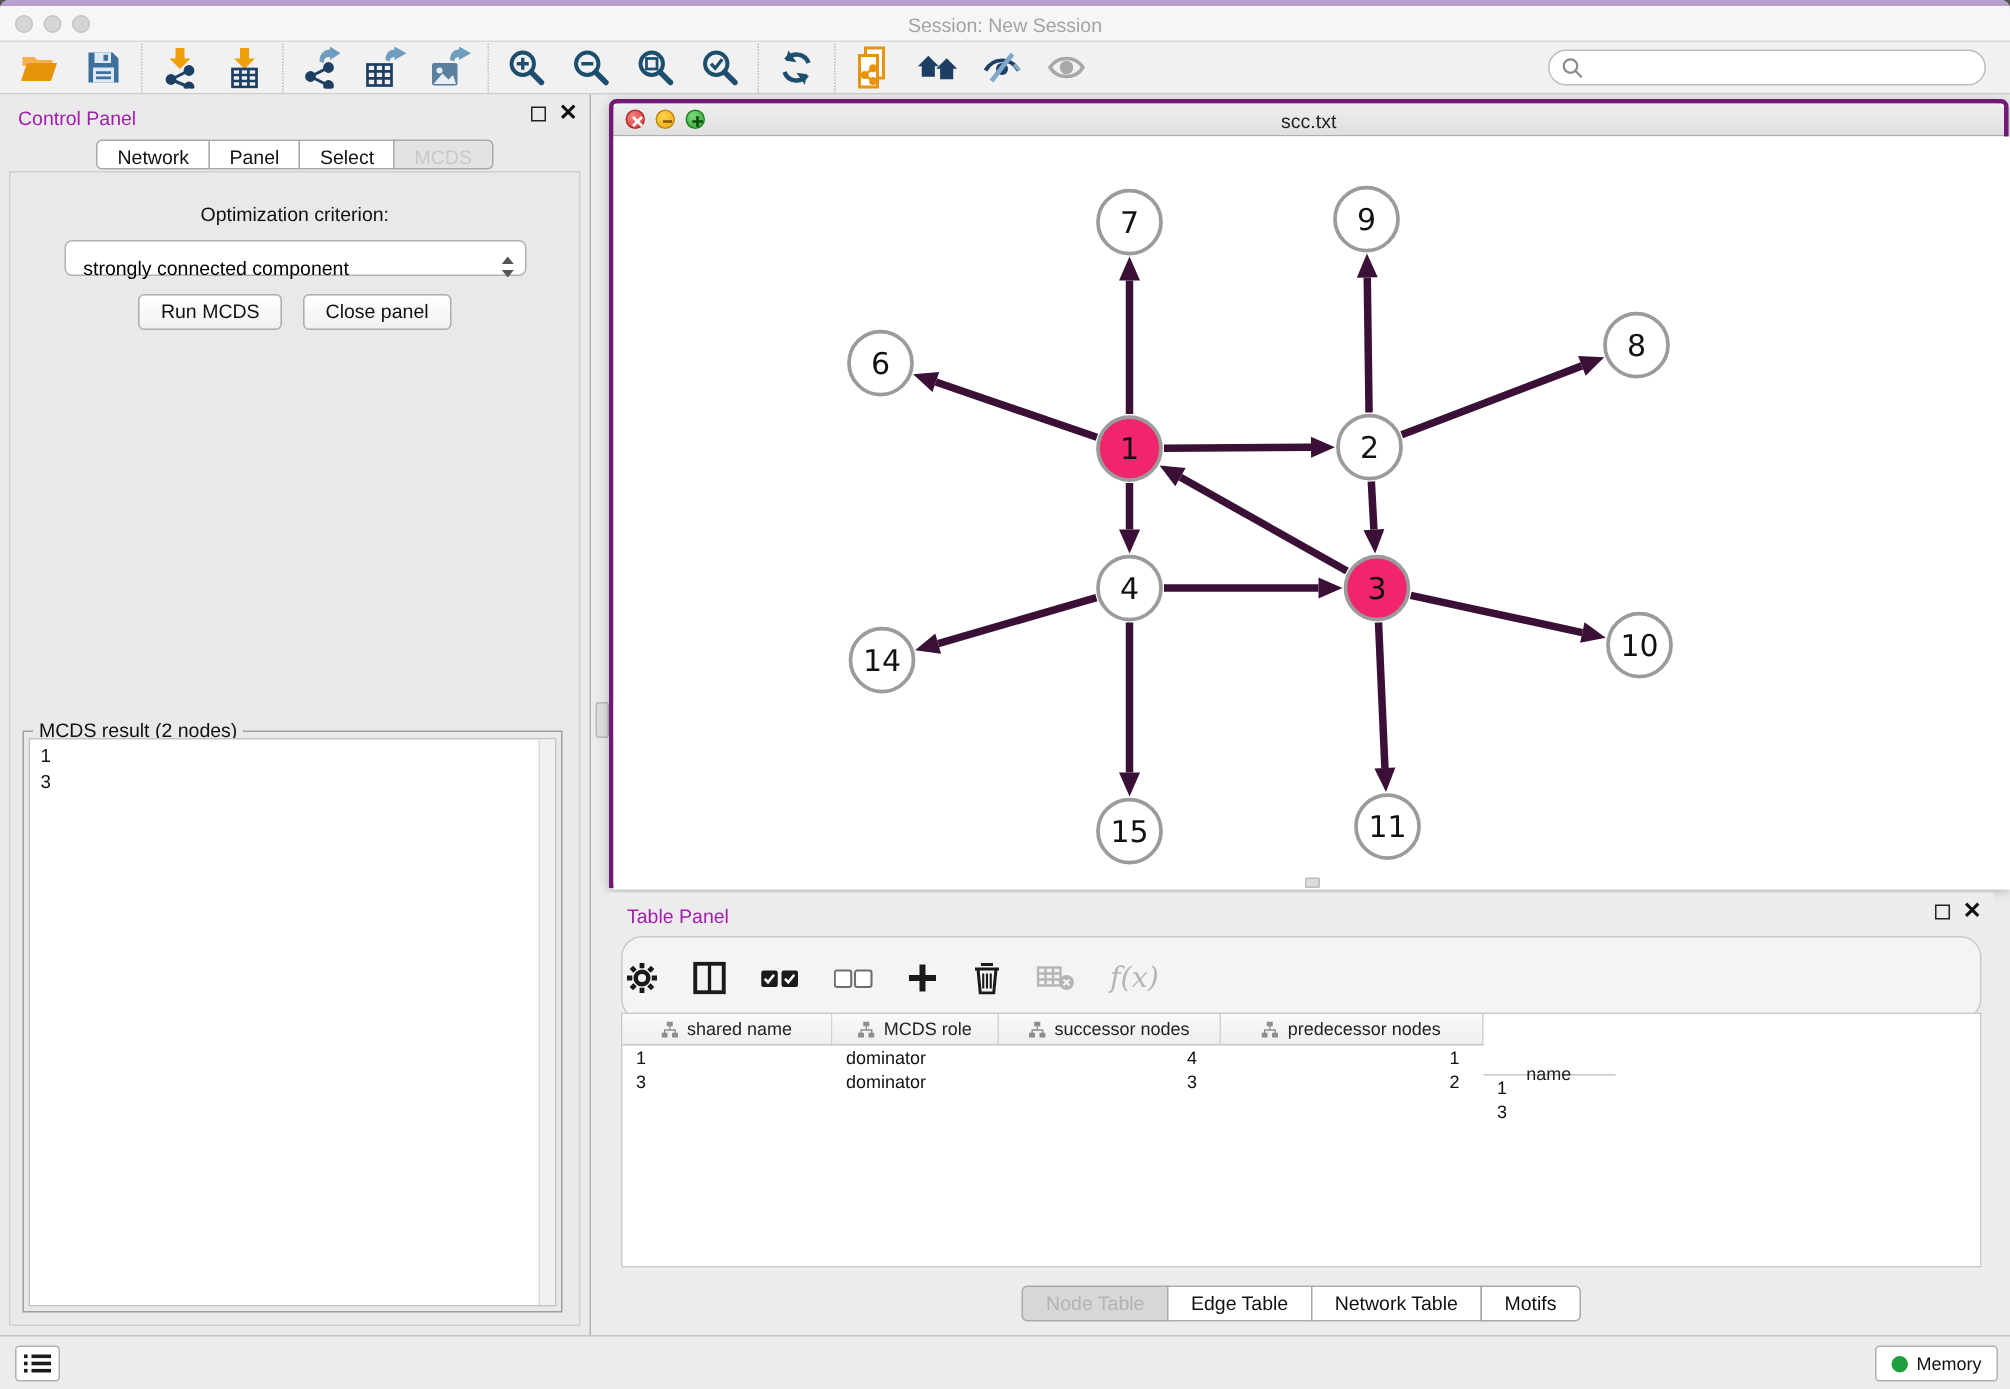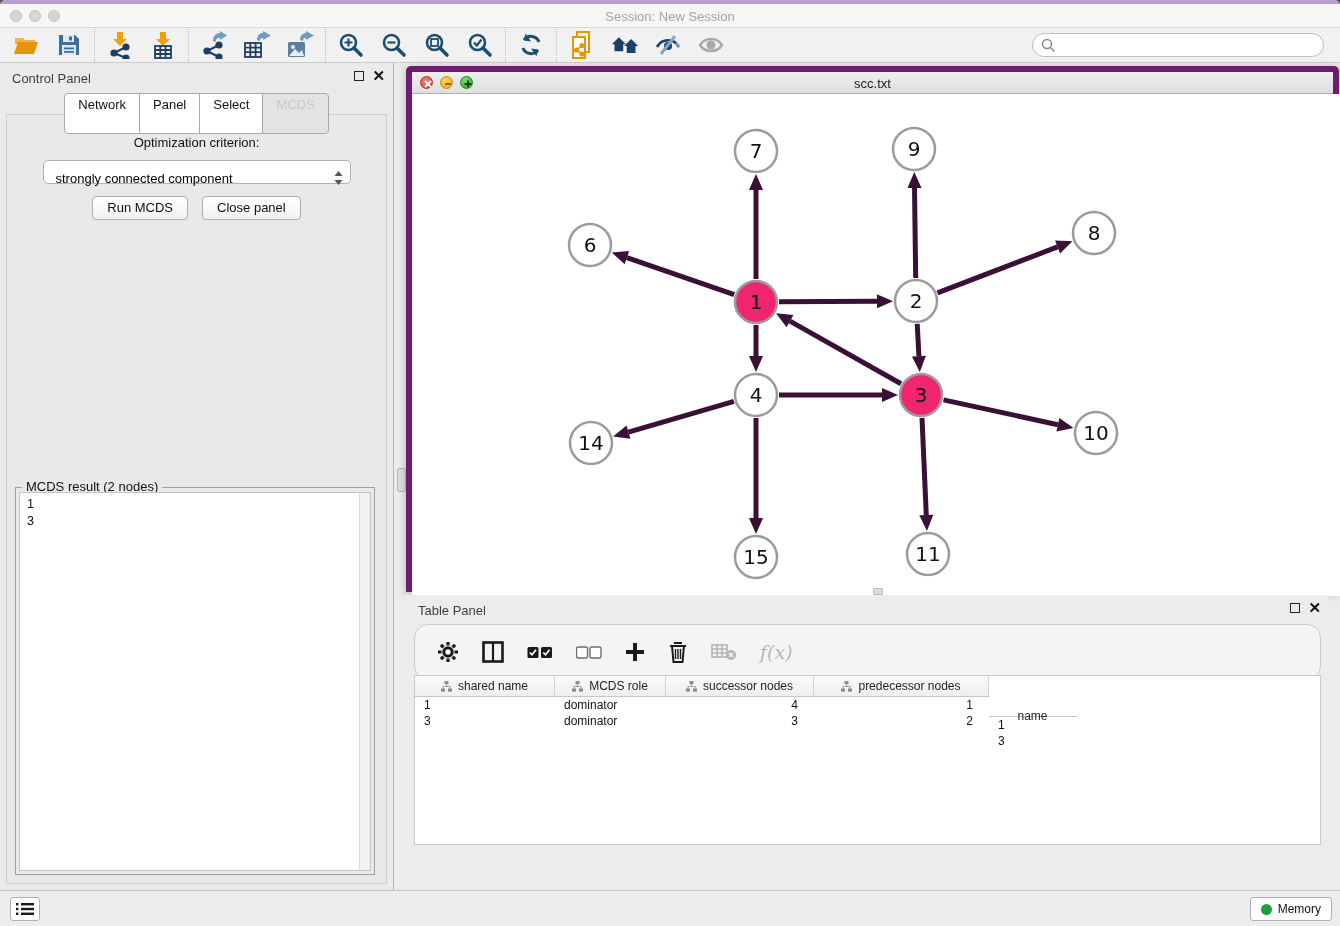--- a/index.html
+++ b/index.html
@@ -25,27 +25,27 @@
   .tbsep { width:0; height:33px; border-left:1px dotted #bdbdbd; }
   .tbicon { width:28px; height:30px; display:flex; align-items:center; justify-content:center; cursor:default; }
   #searchbox { margin-left:auto; margin-right:6px; width:292px; height:24px; background:#fff;
                border:1px solid #bdbdbd; border-radius:12px; display:flex; align-items:center; padding:0 8px; }
   #searchbox input { border:none; outline:none; flex:1; font-size:12px; margin-left:5px; background:transparent; }
 
   
   #control-panel { position:absolute; left:0; top:63px; width:394px; height:827px;
                    background:#eaeaea; border-right:1px solid #b3b3b3; }
   .panel-head { position:relative; height:28px; }
-  .panel-title { position:absolute; left:12px; top:8px; font-size:13px; color:#404040; }
+  .panel-title { position:absolute; left:12px; top:8px; font-size:13px; color:#a21caf; }
   .panel-btns { position:absolute; right:8px; top:7px; display:flex; gap:8px; align-items:center; }
   .float-btn { width:10px; height:10px; border:1.6px solid #222; display:inline-block; }
   .close-btn { font-size:15px; font-weight:bold; color:#111; line-height:12px; }
 
   .cp-tabs { position:absolute; left:0; top:30px; width:100%; display:flex; justify-content:center; z-index:3; }
-  .tab { padding:3px 13px 21px; font-size:13px; background:#fff; border:1px solid #a9a9a9;
+  .tab { padding:3px 13px 0; font-size:13px; background:#fff; border:1px solid #a9a9a9;
          color:#111; margin-left:-1px; cursor:default; }
   .tab:first-child { border-radius:4px 0 0 4px; margin-left:0; }
   .tab:last-child { border-radius:0 4px 4px 0; }
   .tab.selected { background:#e3e3e3; color:#c9c9c9; }
 
   #cp-content { position:absolute; left:6px; right:6px; top:51px; bottom:6px;
                 border:1px solid #cfcfcf; background:#e9e9e9; }
   #opt-label { margin-top:20px; text-align:center; font-size:13px; color:#111; }
   #opt-select { margin:10px auto 0; width:308px; height:24px; background:#fff; border:1px solid #b2b2b2;
                 border-radius:5px; display:flex; align-items:center; padding:12px 6px 0 12px; font-size:13px; }
@@ -58,42 +58,42 @@
                   border:1px solid #9f9f9f; }
   #result-legend { position:absolute; top:-9px; left:6px; background:#e9e9e9; padding:0 4px;
                    font-size:13px; color:#111; }
   #result-area { position:absolute; inset:4px 3px 3px 3px; background:#fff; border:1px solid #c4c4c4; }
   #result-scroll { position:absolute; right:0; top:0; bottom:0; width:11px; background:#f1f1f1;
                    border-left:1px solid #dcdcdc; }
   #mcds-result-text { padding:3px 7px; font-size:12.5px; line-height:17px; color:#111; white-space:pre; }
 
   
   #network-window { position:absolute; left:406px; top:66px; width:933px; height:526px;
-                    background:#fff; border:6px solid #701a75; border-radius:5px 5px 0 0;
+                    background:#fff; border:3px solid #701a75; border-radius:5px 5px 0 0;
                     box-shadow:0 2px 8px rgba(0,0,0,0.25); }
   #nw-titlebar { position:relative; height:22px; background:linear-gradient(#efefef,#dfdfdf);
                  border-bottom:1px solid #aeaeae; border-radius:5px 5px 0 0; }
   #nw-title { position:absolute; width:100%; top:4px; text-align:center; font-size:13px; color:#222; }
   .nw-light { position:absolute; top:4px; width:13px; height:13px; border-radius:50%; }
   .nw-red   { left:8px;  background:radial-gradient(circle at 35% 30%, #f08080, #d93a3a); border:1px solid #b02c2c; }
   .nw-yel   { left:28px; background:radial-gradient(circle at 35% 30%, #ffd24d, #f0a810); border:1px solid #c08a10; }
   .nw-grn   { left:48px; background:radial-gradient(circle at 35% 30%, #7fd77f, #2ea52e); border:1px solid #228022; }
   .nw-light svg { position:absolute; left:1.5px; top:1.5px; }
   #graph-canvas { position:relative; width:931px; height:502px; background:#fff; overflow:hidden; }
   #graph-svg { position:absolute; left:0; top:0; }
   #nw-handle { position:absolute; left:50%; bottom:1px; width:10px; height:7px; margin-left:-5px;
                background:#dcdcdc; border:1px solid #bdbdbd; border-radius:1px; }
   #v-divider-handle { position:absolute; left:397px; top:468px; width:9px; height:24px;
                       background:#dedede; border:1px solid #b8b8b8; border-radius:2px; }
 
   
   #table-panel { position:absolute; left:406px; top:595px; right:11px; height:291px; background:#ececec; }
   #tp-toolbar { position:absolute; left:8px; right:8px; top:29px; height:56px; background:#f4f4f4;
                 border:1px solid #c9c9c9; border-radius:14px; display:flex; align-items:center;
-                gap:23px; padding-left:22px; }
+                gap:23px; padding-left:2px; }
   .tpicon { display:flex; align-items:center; justify-content:center; }
   .fx { font-family:"DejaVu Serif", serif; font-style:italic; font-size:19px; color:#b5b5b5; }
 
   #node-table { position:absolute; left:8px; right:8px; top:80px; height:170px; background:#fff;
                 border:1px solid #c9c9c9; overflow:hidden; }
   #thead { display:flex; height:21px; }
   .thcell { display:flex; align-items:center; justify-content:center; gap:6px; font-size:12px; color:#222;
             background:linear-gradient(#fafafa,#eeeeee); border-right:1px solid #d2d2d2;
             border-bottom:1px solid #c6c6c6; }
   .c0{width:140px;} .c1{width:111px;} .c2{width:148px;} .c3{width:175px;} .c4{width:88px;margin-top:40px;}
@@ -524,20 +524,26 @@
           </div>
           <div class="trow">
             <div class="tcell c0 a-left">3</div>
             <div class="tcell c1 a-left">dominator</div>
             <div class="tcell c2 a-right">3</div>
             <div class="tcell c3 a-right">2</div>
             <div class="tcell c4 a-left">3</div>
           </div>
         </div>
     </div>
+    <div id="tp-tabs">
+      <div class="tab selected">Node Table</div>
+      <div class="tab">Edge Table</div>
+      <div class="tab">Network Table</div>
+      <div class="tab">Motifs</div>
+    </div>
   </div>
 
   <div id="statusbar">
     <div id="list-btn">
       <svg width="18" height="14" viewBox="0 0 18 14">
         <g fill="#1a1a1a">
           <rect x="0" y="1" width="2.4" height="2.4"></rect>
             <rect x="5" y="1" width="13" height="2.4"></rect>
           <rect x="0" y="5.8" width="2.4" height="2.4"></rect>
             <rect x="5" y="5.8" width="13" height="2.4"></rect>

